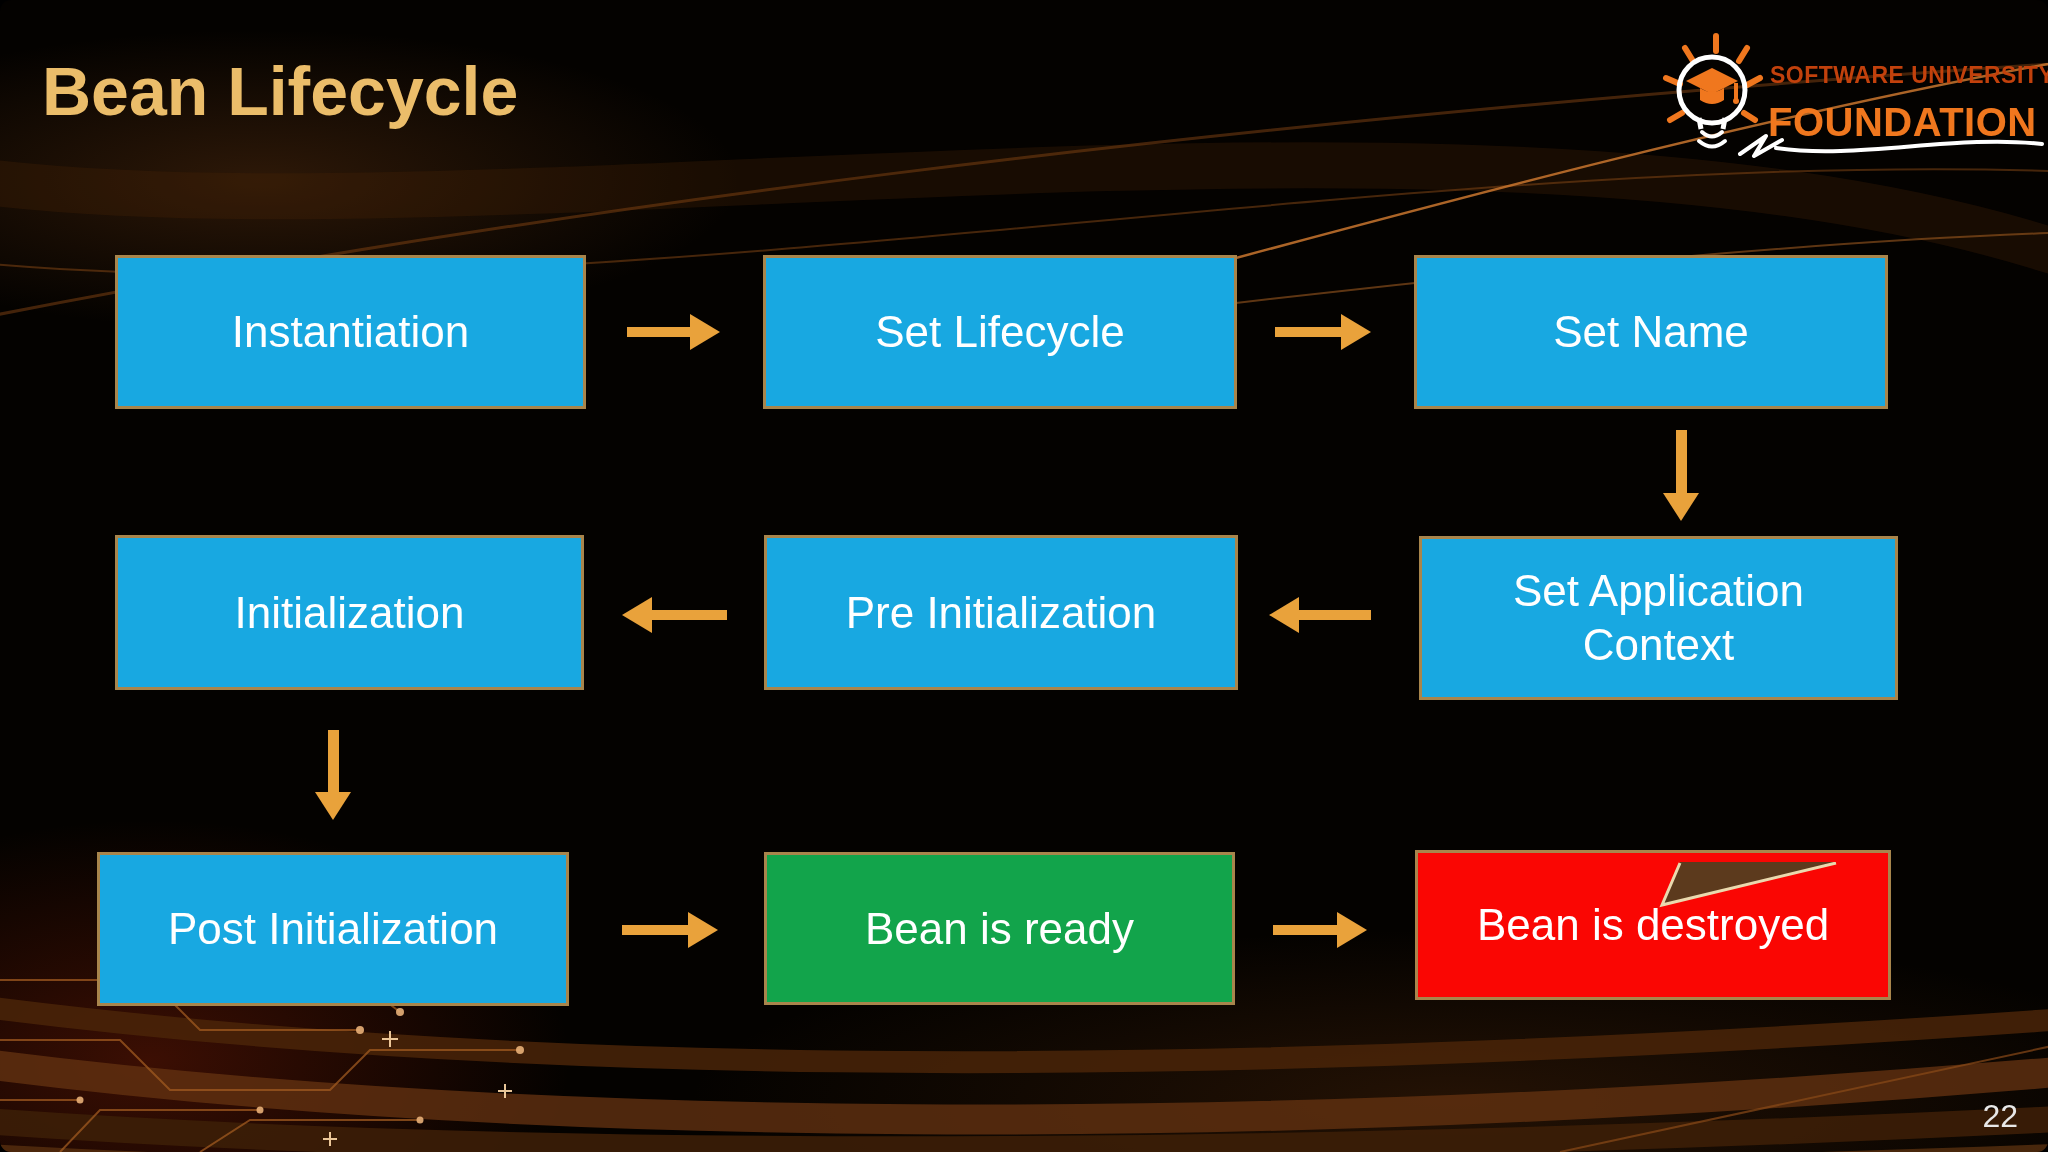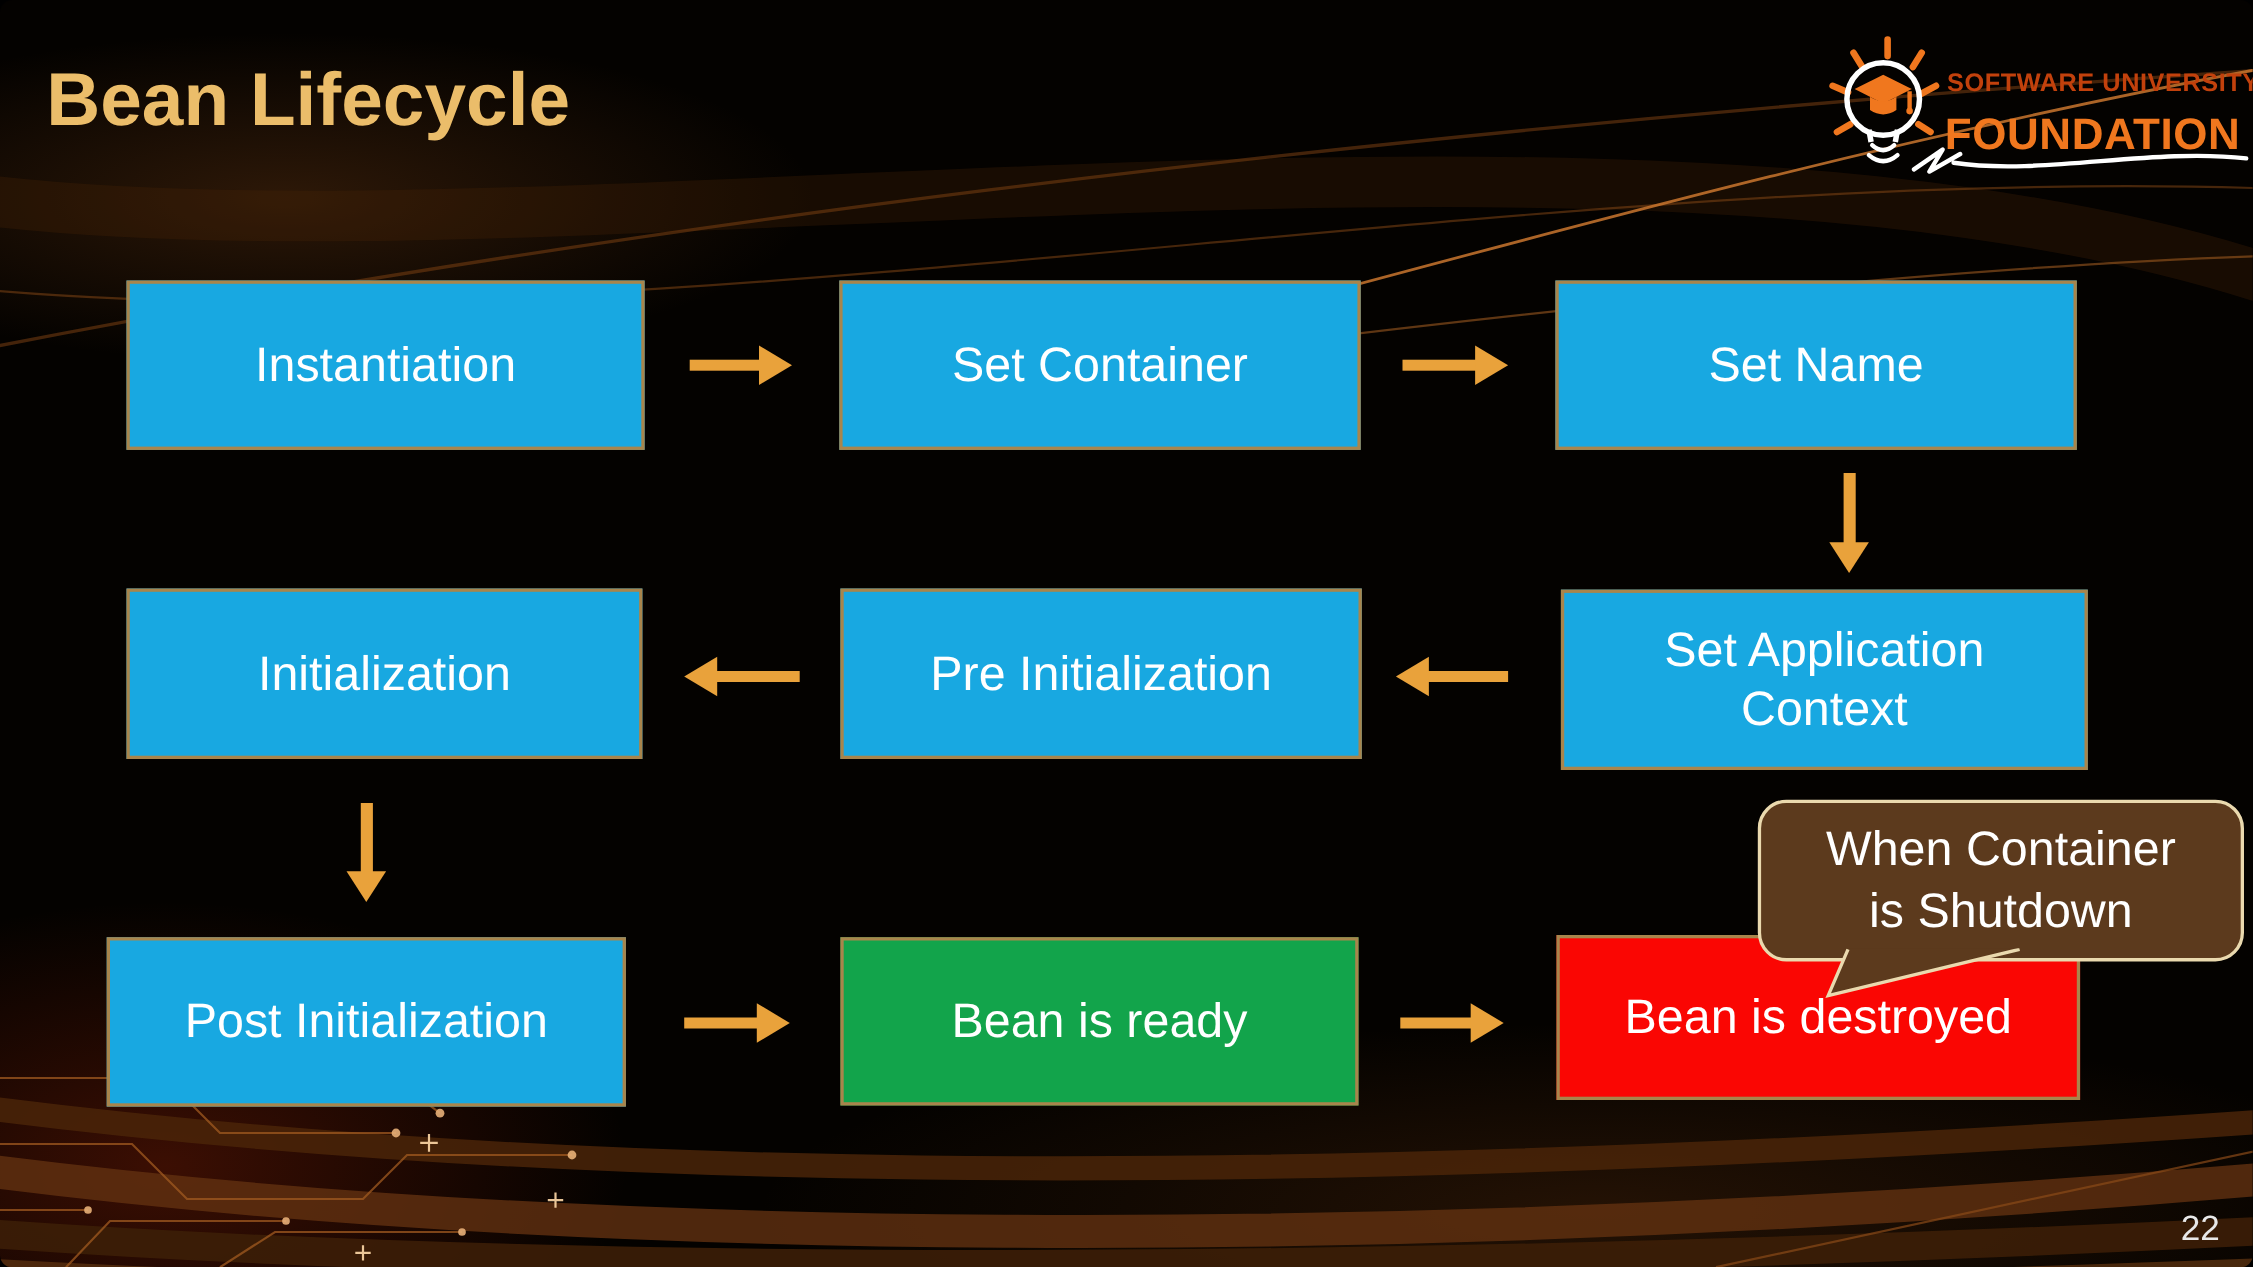--- a/index.html
+++ b/index.html
@@ -185,21 +185,21 @@
     <svg class="logo-underline" viewBox="0 0 312 34">
       <path d="M4,26 L30,8 L18,28 L46,12 M40,20 C 120,32 220,6 306,16" stroke="#fff" stroke-width="4" fill="none" stroke-linecap="round" stroke-linejoin="round"></path>
     </svg>
   </div>
 
   <div class="node step n1">Instantiation</div>
   <div class="arrow arrow-right a1">
       <div class="stem"></div>
       <div class="head"></div>
     </div>
-  <div class="node step n2">Set Container</div>
+  <div class="node step n2">Set Lifecycle</div>
   <div class="arrow arrow-right a2">
       <div class="stem"></div>
       <div class="head"></div>
     </div>
   <div class="node step n3">Set Name</div>
 
   <div class="arrow arrow-down a3">
       <div class="stem"></div>
       <div class="head"></div>
     </div>
@@ -227,22 +227,20 @@
       <div class="stem"></div>
       <div class="head"></div>
     </div>
   <div class="node success n8">Bean is ready</div>
   <div class="arrow arrow-right a8">
       <div class="stem"></div>
       <div class="head"></div>
     </div>
   <div class="node danger n9">Bean is destroyed</div>
 
-  <div class="callout">When Container
-is Shutdown</div>
   <svg class="callout-tail" viewBox="0 0 220 46">
     <polygon points="40,0 196,0 22,43" fill="#5c3a1d"></polygon>
     <path d="M196,1 L22,43 L40,1" stroke="#ead9ae" stroke-width="3" fill="none"></path>
   </svg>
 
   <div class="page-number">22</div>
 
 </div>
 
 </body></html>

